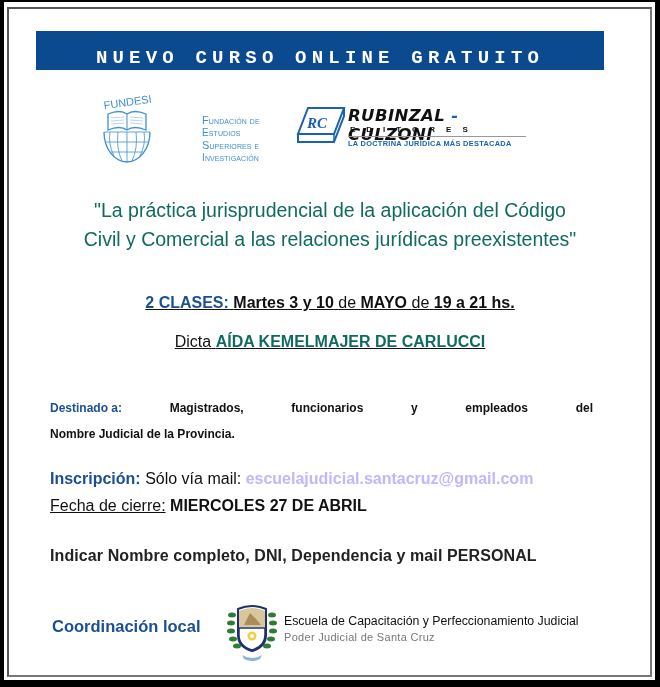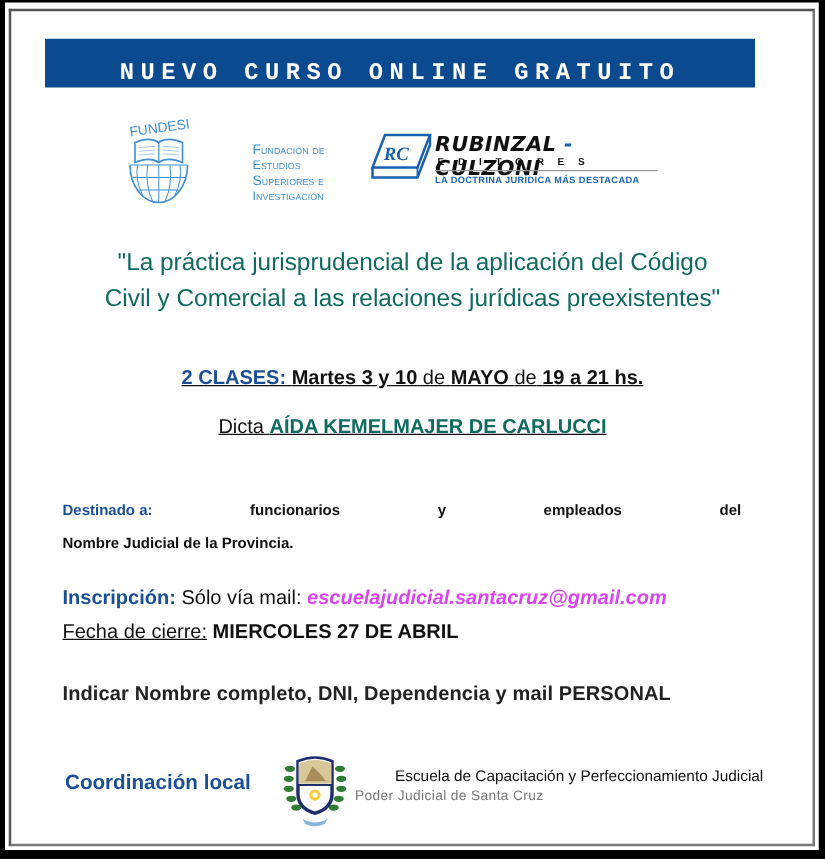--- a/index.html
+++ b/index.html
@@ -58,41 +58,41 @@
 
     .title {
       position: absolute; left: 20px; top: 196px; width: 620px;
       text-align: center; color: #0f6b5f; font-size: 19.5px; line-height: 29px;
       font-family: "Liberation Sans", sans-serif;
     }
 
     .line { position: absolute; left: 0; width: 660px; text-align: center; font-size: 16px; color: #111; text-decoration: underline; }
     .blue { color: #1a4f95; }
     .teal { color: #0f6b5f; }
-    .red { color: #d946ef; font-style: italic; }
+    .red { color: #c4b5fd; }
     b { font-weight: bold; }
 
     .classes { top: 294px; }
     .dicta { top: 333px; text-align: center; }
 
     .destinado {
       position: absolute; left: 50px; top: 395px; width: 543px; font-size: 12px;
       line-height: 26px; color: #111; text-align: justify; text-align-last: left;
     }
     .destinado .first { display: flex; justify-content: space-between; }
 
     .inscripcion { position: absolute; left: 50px; top: 470px; font-size: 16px; color: #111; white-space: nowrap; }
     .cierre { position: absolute; left: 50px; top: 497px; font-size: 16px; color: #111; }
     .cierre u { text-decoration: underline; margin-top: 44px; }
 
     .indicar { position: absolute; left: 50px; top: 547px; font-size: 16px; color: #222; font-weight: bold; letter-spacing: 0.1px; }
 
     .coord { position: absolute; left: 52px; top: 617px; font-size: 16.5px; color: #1a4f95; font-weight: bold; }
     .shield { position: absolute; left: 226px; top: 601px; }
-    .escuela { position: absolute; left: 284px; top: 614px; font-size: 12.3px; color: #111; margin-left: 32px; }
+    .escuela { position: absolute; left: 284px; top: 614px; font-size: 12.3px; color: #111; }
     .poder { position: absolute; left: 284px; top: 631px; font-size: 11px; color: #777; letter-spacing: 0.3px; }
   </style>
 </head>
 <body>
 
 <div class="page">
   <div class="frame"></div>
 </div>
 
 <div class="banner">
@@ -158,20 +158,21 @@
 </div>
 
 <div class="line dicta">
   <span>Dicta</span>
   <b class="teal">AÍDA KEMELMAJER DE CARLUCCI</b>
 </div>
 
 <div class="destinado">
   <div class="first">
     <b class="blue">Destinado a:</b>
+    <b>Magistrados,</b>
     <b>funcionarios</b>
     <b>y</b>
     <b>empleados</b>
     <b>del</b>
   </div>
   <b>Nombre Judicial de la Provincia.</b>
 </div>
 
 <div class="inscripcion">
   <b class="blue">Inscripción:</b>

